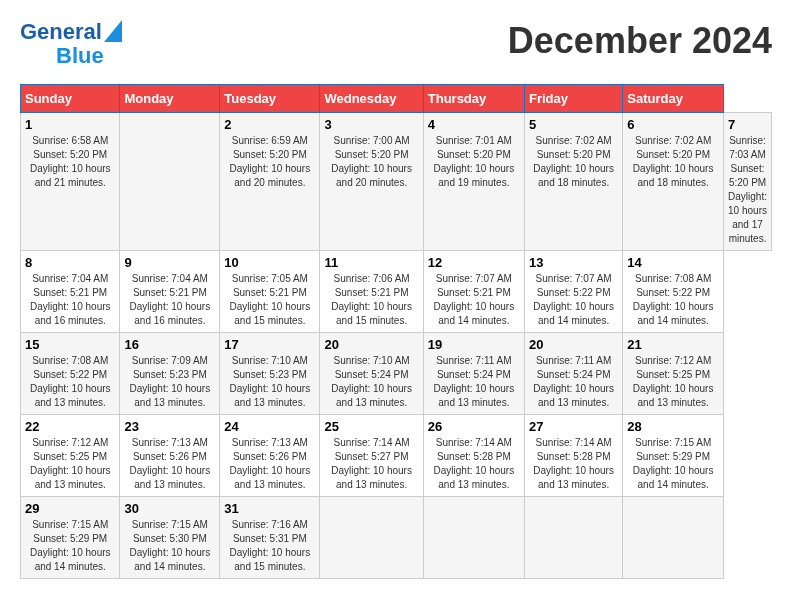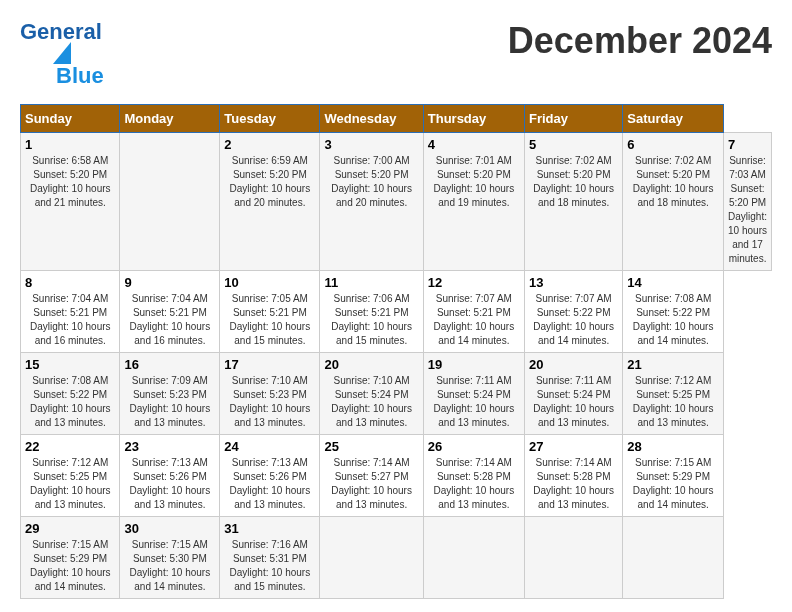--- a/index.html
+++ b/index.html
@@ -40,21 +40,21 @@
     .location {
       font-size: 16px;
       color: #555;
     }
     table {
       width: 100%;
       border-collapse: collapse;
       font-size: 11px;
     }
     thead tr th {
-      background-color: #a16207;
+      background-color: #ef4444;
       color: white;
       padding: 6px 4px;
       text-align: left;
       font-size: 13px;
       font-weight: bold;
       border: 1px solid #2a6db5;
     }
     tbody tr td {
       border: 1px solid #ccc;
       padding: 4px 4px;
@@ -80,21 +80,21 @@
     .empty-cell {
       background: #f5f5f5;
     }
   </style>
 </head>
 <body>
 
 <div class="header">
   <div class="logo">
     <div style="display:flex; flex-direction:column; align-items:flex-start;">
-      <div style="display:flex; align-items:center;flex-direction:column;">
+      <div style="display:flex; align-items:center;">
         <span class="logo-text"><span>General</span></span>
         <svg width="18" height="22" viewBox="0 0 18 22" style="margin-left:2px; margin-top:-2px;">
           <polygon points="0,22 18,22 18,0" fill="#1a8fe0"></polygon>
         </svg>
       </div>
       <span class="logo-text" style="color:#1a8fe0; font-size:22px; font-weight:bold;margin-left:36px;">Blue</span>
     </div>
   </div>
   <div class="title-section">
     <div class="month-title">December 2024</div>

